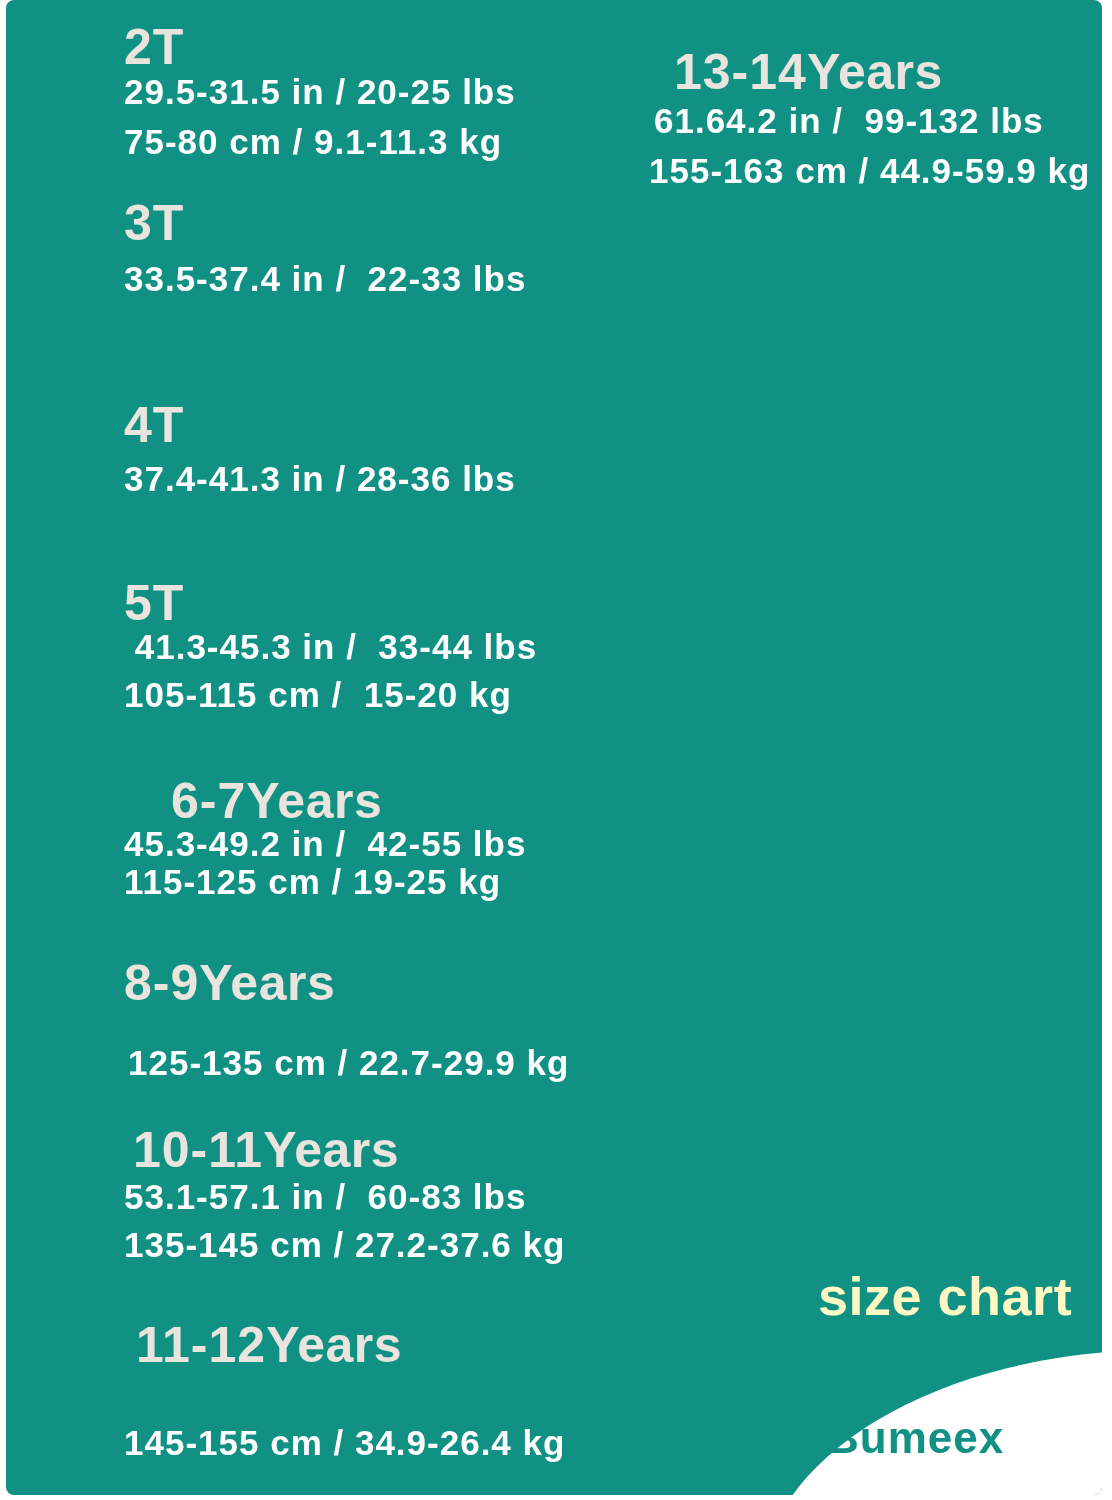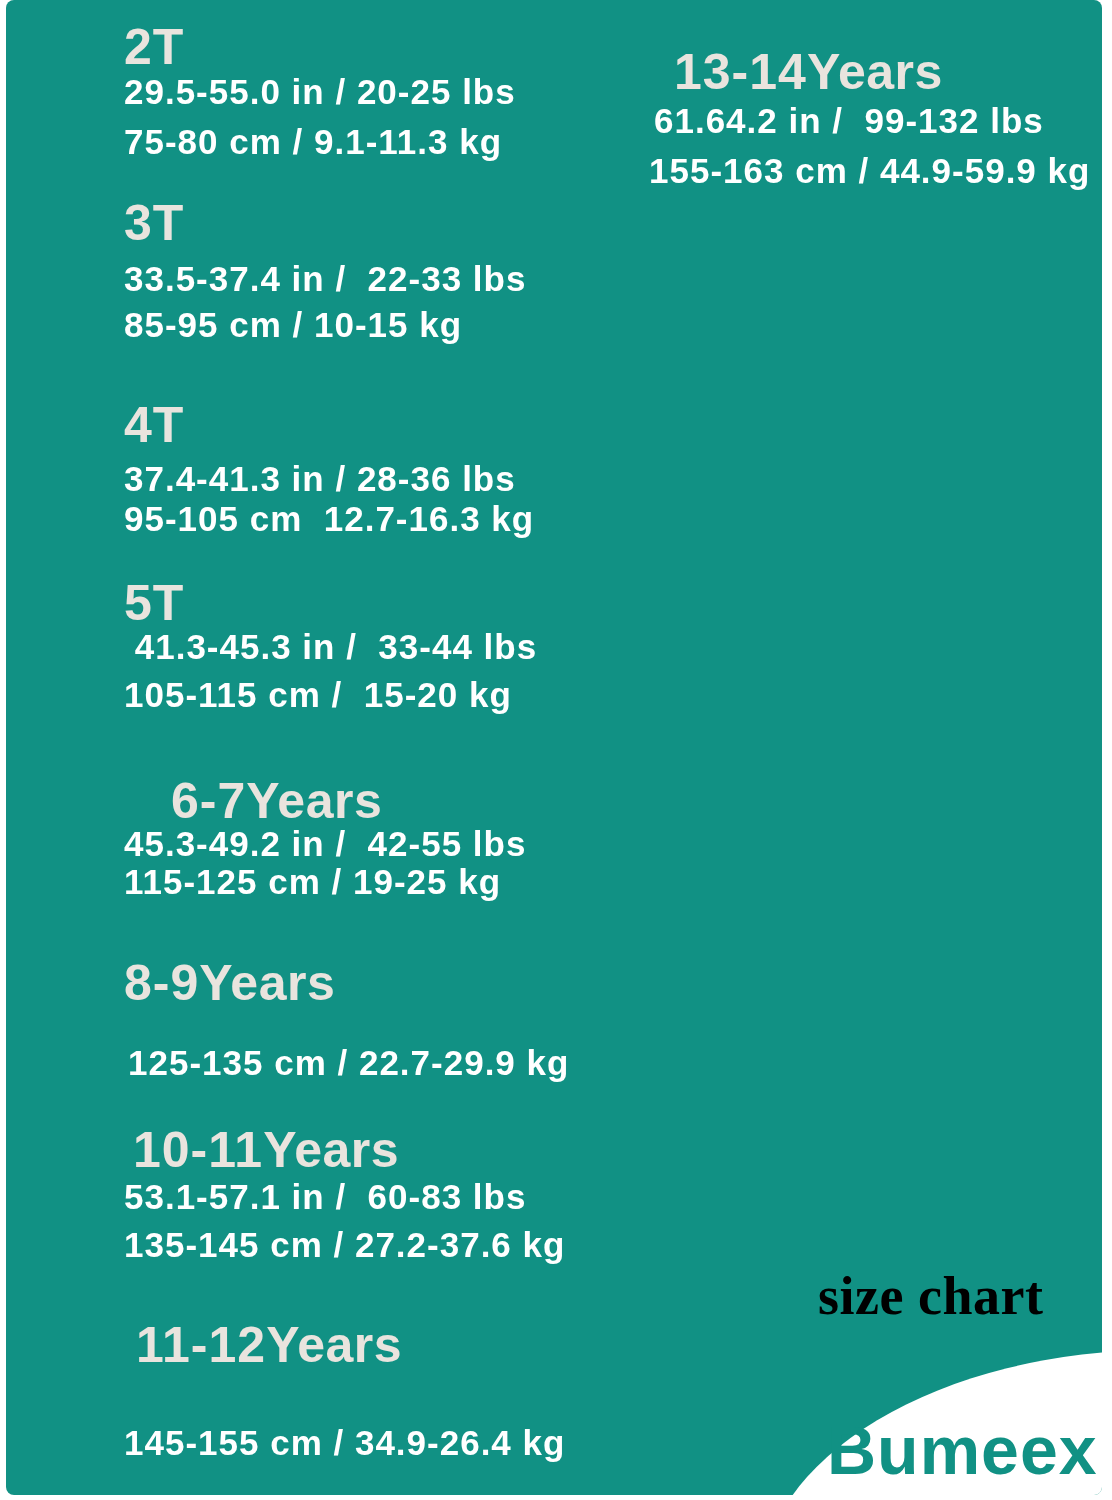--- a/index.html
+++ b/index.html
@@ -36,61 +36,58 @@
     color: #ffffff;
     font-size: 35px;
     line-height: 1;
     letter-spacing: 1px;
     white-space: pre;
   }
   .title {
     position: absolute;
     top: 1269px; left: 812px;
     font-weight: bold;
-    color: #000000;
+    color: #fef9c3;
     font-size: 54px;
     line-height: 1;
     letter-spacing: 0.5px;
     white-space: pre;
-    font-family: Liberation Serif, serif;
   }
   .corner-ellipse {
     position: absolute;
     left: 754px; top: 1350px;
     width: 800px; height: 480px;
     background: #ffffff;
     border-radius: 50%;
   }
   .brand {
     position: absolute;
     top: 1416px; left: 821px;
     font-weight: bold;
     color: #119184;
-    font-size: 68px;
+    font-size: 44px;
     line-height: 1;
     letter-spacing: 1px;
     white-space: pre;
   }
 </style>
 </head>
 <body>
 
 <div class="card">
 
   <div class="size-label" style="top:22px;  left:118px;"><span>2T</span><span class="suffix"></span></div>
-  <div class="ln" style="top:74px;  left:118px;">29.5-55.0 in / 20-25 lbs</div>
+  <div class="ln" style="top:74px;  left:118px;">29.5-31.5 in / 20-25 lbs</div>
   <div class="ln" style="top:124px; left:118px;">75-80 cm / 9.1-11.3 kg</div>
 
   <div class="size-label" style="top:198px; left:118px;"><span>3T</span><span class="suffix"></span></div>
   <div class="ln" style="top:261px; left:118px;">33.5-37.4 in /  22-33 lbs</div>
-  <div class="ln" style="top:307px; left:118px;">85-95 cm / 10-15 kg</div>
 
   <div class="size-label" style="top:400px; left:118px;"><span>4T</span><span class="suffix"></span></div>
   <div class="ln" style="top:461px; left:118px;">37.4-41.3 in / 28-36 lbs</div>
-  <div class="ln" style="top:501px; left:118px;">95-105 cm  12.7-16.3 kg</div>
 
   <div class="size-label" style="top:578px; left:118px;"><span>5T</span><span class="suffix"></span></div>
   <div class="ln" style="top:629px; left:118px;"> 41.3-45.3 in /  33-44 lbs</div>
   <div class="ln" style="top:677px; left:118px;">105-115 cm /  15-20 kg</div>
 
   <div class="size-label" style="top:776px; left:118px;margin-left:47px;"><span>6-7</span><span class="suffix">Years</span></div>
   <div class="ln" style="top:826px; left:118px;">45.3-49.2 in /  42-55 lbs</div>
   <div class="ln" style="top:864px; left:118px;">115-125 cm / 19-25 kg</div>
 
   <div class="size-label" style="top:958px; left:118px;"><span>8-9</span><span class="suffix">Years</span></div>

